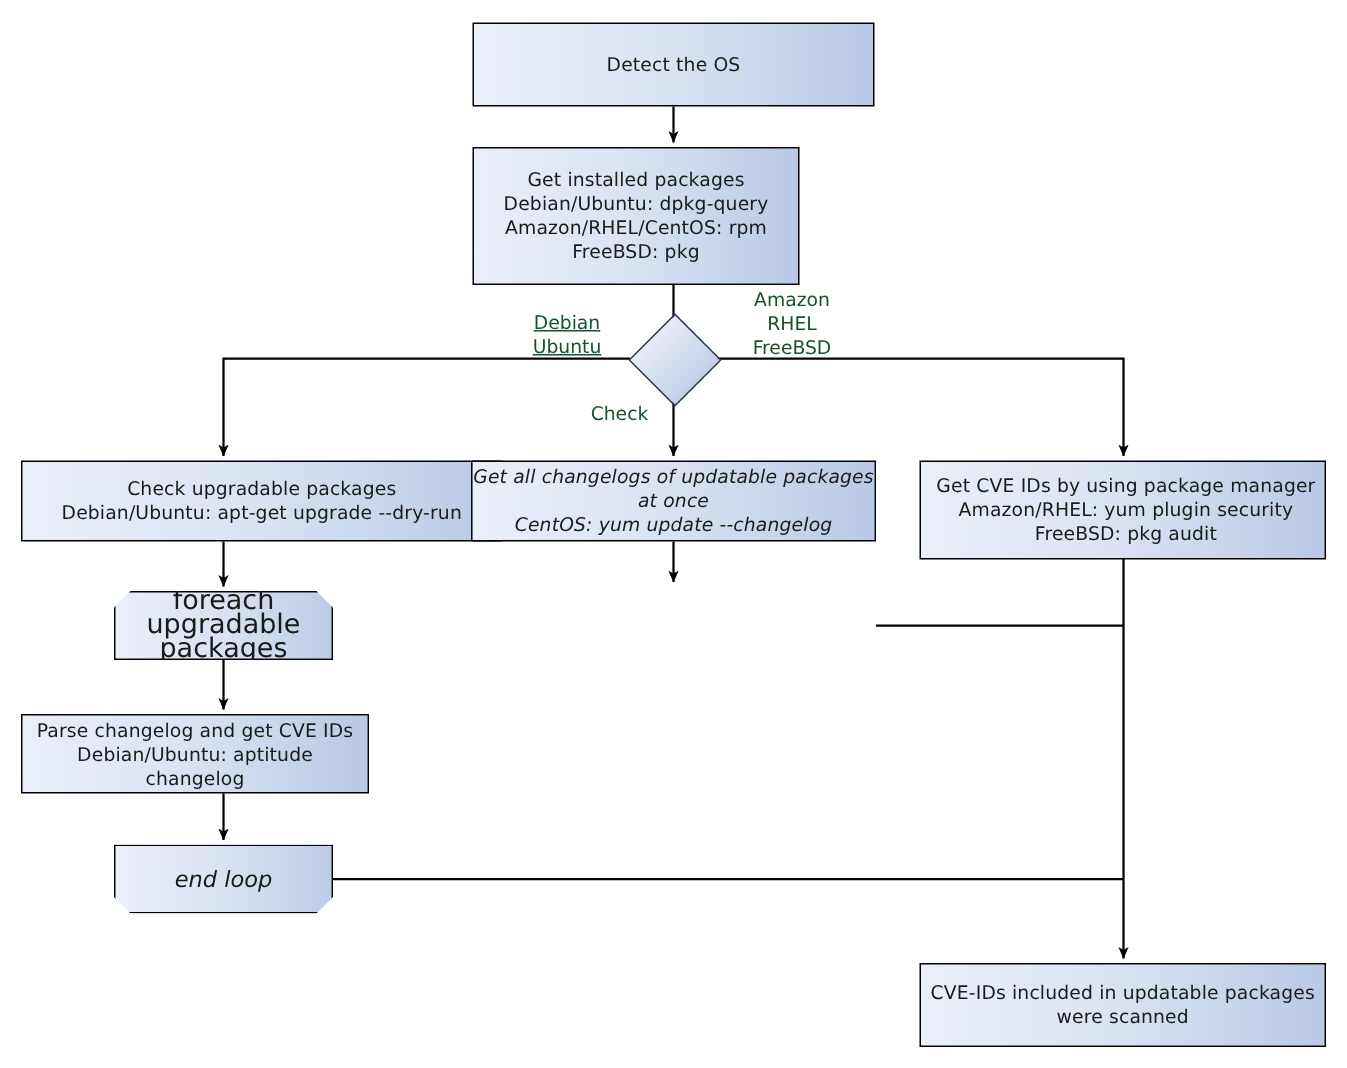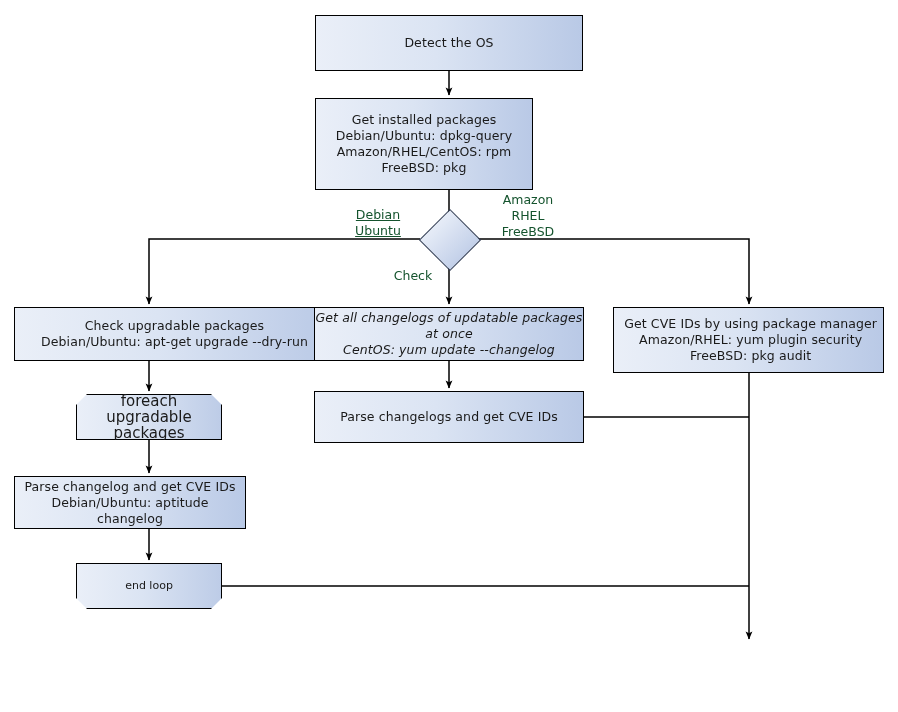--- a/index.html
+++ b/index.html
@@ -53,39 +53,40 @@
     transform: rotate(45deg);
   }
   .loop-start {
     position: absolute;
     box-sizing: border-box;
     display: flex;
     align-items: center;
     justify-content: center;
     text-align: center;
     color: #1a1a1a;
-    font-size: 15px;
+    font-size: 18px;
     line-height: 16px;
     background: linear-gradient(to right, #eaeff8 0%, #dbe4f3 45%, #bdccE7 100%);
     border: 1.4px solid #000000;
     clip-path: polygon(11px 0, calc(100% - 11px) 0, 100% 11px, 100% 100%, 0 100%, 0 11px);
   }
   .loop-end {
     position: absolute;
     box-sizing: border-box;
     display: flex;
     align-items: center;
     justify-content: center;
     text-align: right;
     color: #1a1a1a;
-    font-size: 11px;
+    font-size: 15px;
     line-height: 16px;
     background: linear-gradient(to right, #eaeff8 0%, #dbe4f3 45%, #bdccE7 100%);
     border: 1.4px solid #000000;
     clip-path: polygon(0 0, 100% 0, 100% calc(100% - 11px), calc(100% - 11px) 100%, 11px 100%, 0 calc(100% - 11px));
+    font-style: italic;
   }
   .edge-label {
     position: absolute;
     font-size: 12.5px;
     line-height: 16px;
     color: #14532d;
     white-space: pre-line;
     text-align: center;
   }
 </style>
@@ -156,33 +157,34 @@
     <span class="txt">Get CVE IDs by using package manager
 Amazon/RHEL: yum plugin security
 FreeBSD: pkg audit</span>
   </div>
 
   <div class="loop-start" style="left:76px; top:394px; width:146px; height:46px;">
     <span class="txt">foreach
 upgradable  packages</span>
   </div>
 
-  <div class="node" style="left:314px; top:391px; width:270px; height:52px;">
-    <span class="txt">Parse changelogs and get CVE IDs</span>
-  </div>
 
   <div class="node" style="left:14px; top:476px; width:232px; height:53px;">
     <span class="txt">Parse changelog and get  CVE IDs
 Debian/Ubuntu: aptitude changelog</span>
   </div>
 
   <div class="loop-end" style="left:76px; top:563px; width:146px; height:46px;">
     <span class="txt">end loop</span>
   </div>
 
+  <div class="node" style="left:613px; top:642px; width:271px; height:56px;">
+    <span class="txt">CVE-IDs included in updatable packages
+were scanned</span>
+  </div>
 
   <div class="edge-label" style="left:347px; top:207px; width:62px;text-decoration:underline;">Debian
 Ubuntu</div>
 
   <div class="edge-label" style="left:492px; top:192px; width:72px;">Amazon
 RHEL
 FreeBSD</div>
 
   <div class="edge-label" style="left:386px; top:268px; width:54px;">Check</div>
 

